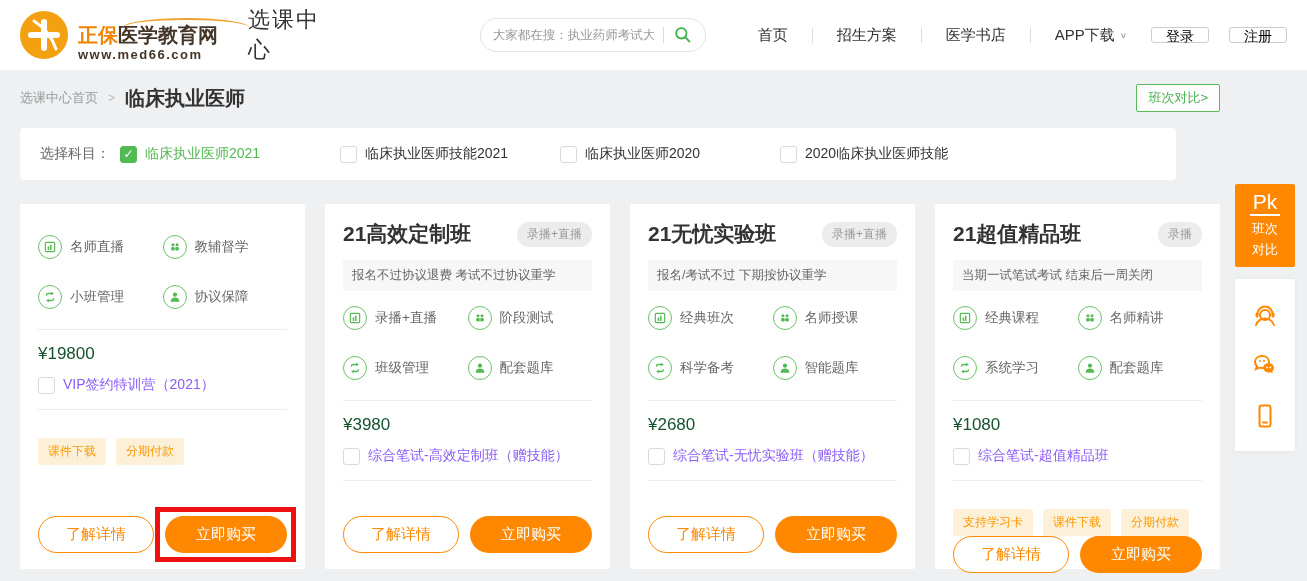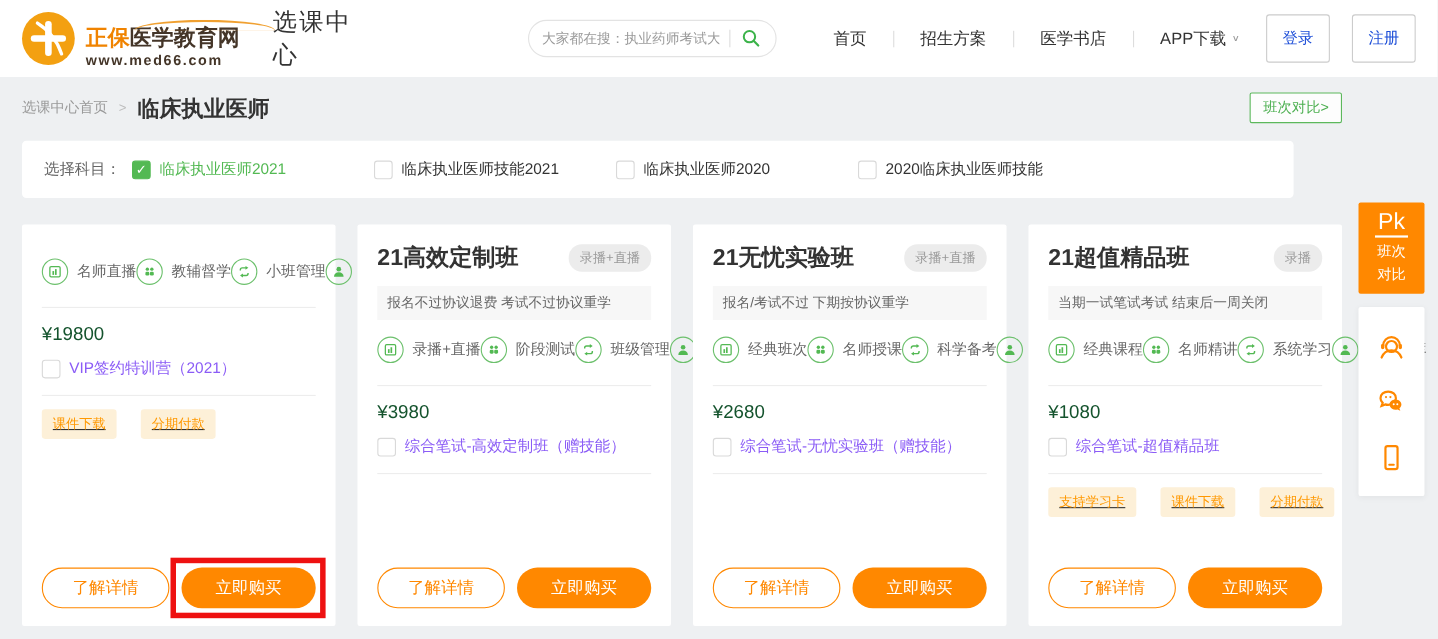--- a/index.html
+++ b/index.html
@@ -26,22 +26,22 @@
   .search-box input { border:none; outline:none; flex:1; font-size:12.5px; color:#666; background:transparent; min-width:0;
     font-family:"Liberation Sans","DejaVu Sans",sans-serif; }
   .search-box input::placeholder { color:#9a9a9a; }
   .search-divider { width:1px; height:16px; background:#ddd; margin:0 9px; }
   .search-btn { width:20px; height:20px; cursor:pointer; display:flex; align-items:center; }
   .main-nav { display:flex; align-items:center; margin-left:28px; }
   .nav-item { font-size:15px; color:#333; padding:0 24px; cursor:pointer; white-space:nowrap; display:flex; align-items:center; }
   .nav-sep { width:1px; height:15px; background:#ddd; }
   .chevron { font-size:10px; color:#999; margin-left:5px; transform:scaleY(0.8); }
   .auth { margin-left:auto; display:flex; gap:20px; }
-  .auth-btn { width:58px; height:44px; border:1px solid #ccc; border-radius:3px; background:#fff;
-    font-size:14px; color:#1d4ed8; cursor:pointer; font-family:inherit; }
+  .auth-btn { width:58px; height:16px; border:1px solid #ccc; border-radius:3px; background:#fff;
+    font-size:14px; color:#000000; cursor:pointer; font-family:inherit; }
   
   .crumb-row { width:1200px; margin:14px 0 0 20px; display:flex; align-items:center; }
   .crumb-home { font-size:13px; color:#999; cursor:pointer; }
   .crumb-sep { font-size:12px; color:#bbb; margin:0 10px; }
   .crumb-current { font-size:20px; font-weight:bold; color:#333; }
   .compare-btn { margin-left:auto; border:1px solid #5cb85c; color:#4caf50; background:#fdfdfd;
     font-size:13px; padding:4px 11px; border-radius:2px; cursor:pointer; font-family:inherit;text-align:right; }
   
   .filter-bar { width:1156px; margin:16px 0 0 20px; height:52px; background:#fff; border-radius:4px;
     display:flex; align-items:center; padding-left:20px; }
@@ -54,31 +54,31 @@
     display:flex; align-items:center; justify-content:center; }
   .opt-label { font-size:14px; color:#333; }
   .opt-label.on { color:#53b953; }
   
   .cards { width:1200px; margin:24px 0 0 20px; display:flex; gap:20px; }
   .card { width:285px; height:365px; background:#fff; border-radius:2px; padding:16px 18px; display:flex; flex-direction:column; }
   .card-head { display:flex; align-items:center; justify-content:space-between; }
   .card-title { font-size:21px; font-weight:bold; color:#333; white-space:nowrap; }
   .card-badge { background:#ececec; color:#999; font-size:12px; padding:4px 10px; border-radius:12px; white-space:nowrap; }
   .card-policy { margin-top:12px; background:#f7f7f7; color:#666; font-size:12.5px; padding:7px 9px; white-space:nowrap; }
-  .features { margin-top:15px; display:grid; grid-template-columns:1fr 1fr 1fr 1fr; row-gap:5px; }
+  .features { margin-top:15px; display:grid; grid-template-columns:1fr 1fr; row-gap:26px; }
   .feature { display:flex; align-items:center; gap:8px; }
   .f-icon { width:24px; height:24px; border:1px solid #6cc06c; border-radius:50%; display:flex;
     align-items:center; justify-content:center; flex:0 0 auto; }
   .f-text { font-size:13.5px; color:#666; white-space:nowrap; }
   .divider { border:none; border-top:1px solid #ededed; margin-top:20px; }
   .divider2 { border:none; border-top:1px solid #ededed; margin-top:15px; }
   .price { margin-top:14px; color:#14532d; font-size:17px; font-weight:normal; }
   .course-row { margin-top:12px; display:flex; align-items:center; }
   .course-label { font-size:14px; color:#8b5cf6; white-space:nowrap;text-align:center; }
-  .tags { margin-top:12px; display:flex; gap:22px;text-decoration:underline; }
+  .tags { margin-top:28px; display:flex; gap:10px; }
   .tag { background:#fdf0d8; color:#ff9800; font-size:12px; padding:5px 10px; border-radius:3px; white-space:nowrap; }
   .btn-row { margin-top:auto; display:flex; justify-content:space-between; align-items:center; }
   .btn-detail { width:116px; height:37px; border:1px solid #ff8800; background:#fff; color:#ff8800;
     font-size:15px; border-radius:19px; cursor:pointer; font-family:inherit; }
   .buy-wrap { position:relative; }
   .btn-buy { width:122px; height:37px; border:none; background:#ff8800; color:#fff;
     font-size:15px; border-radius:19px; cursor:pointer; font-family:inherit; }
   .red-annotation { position:absolute; left:-10px; right:-9px; top:-9px; bottom:-9px;
     border:5px solid #ee1111; pointer-events:none; }
   

